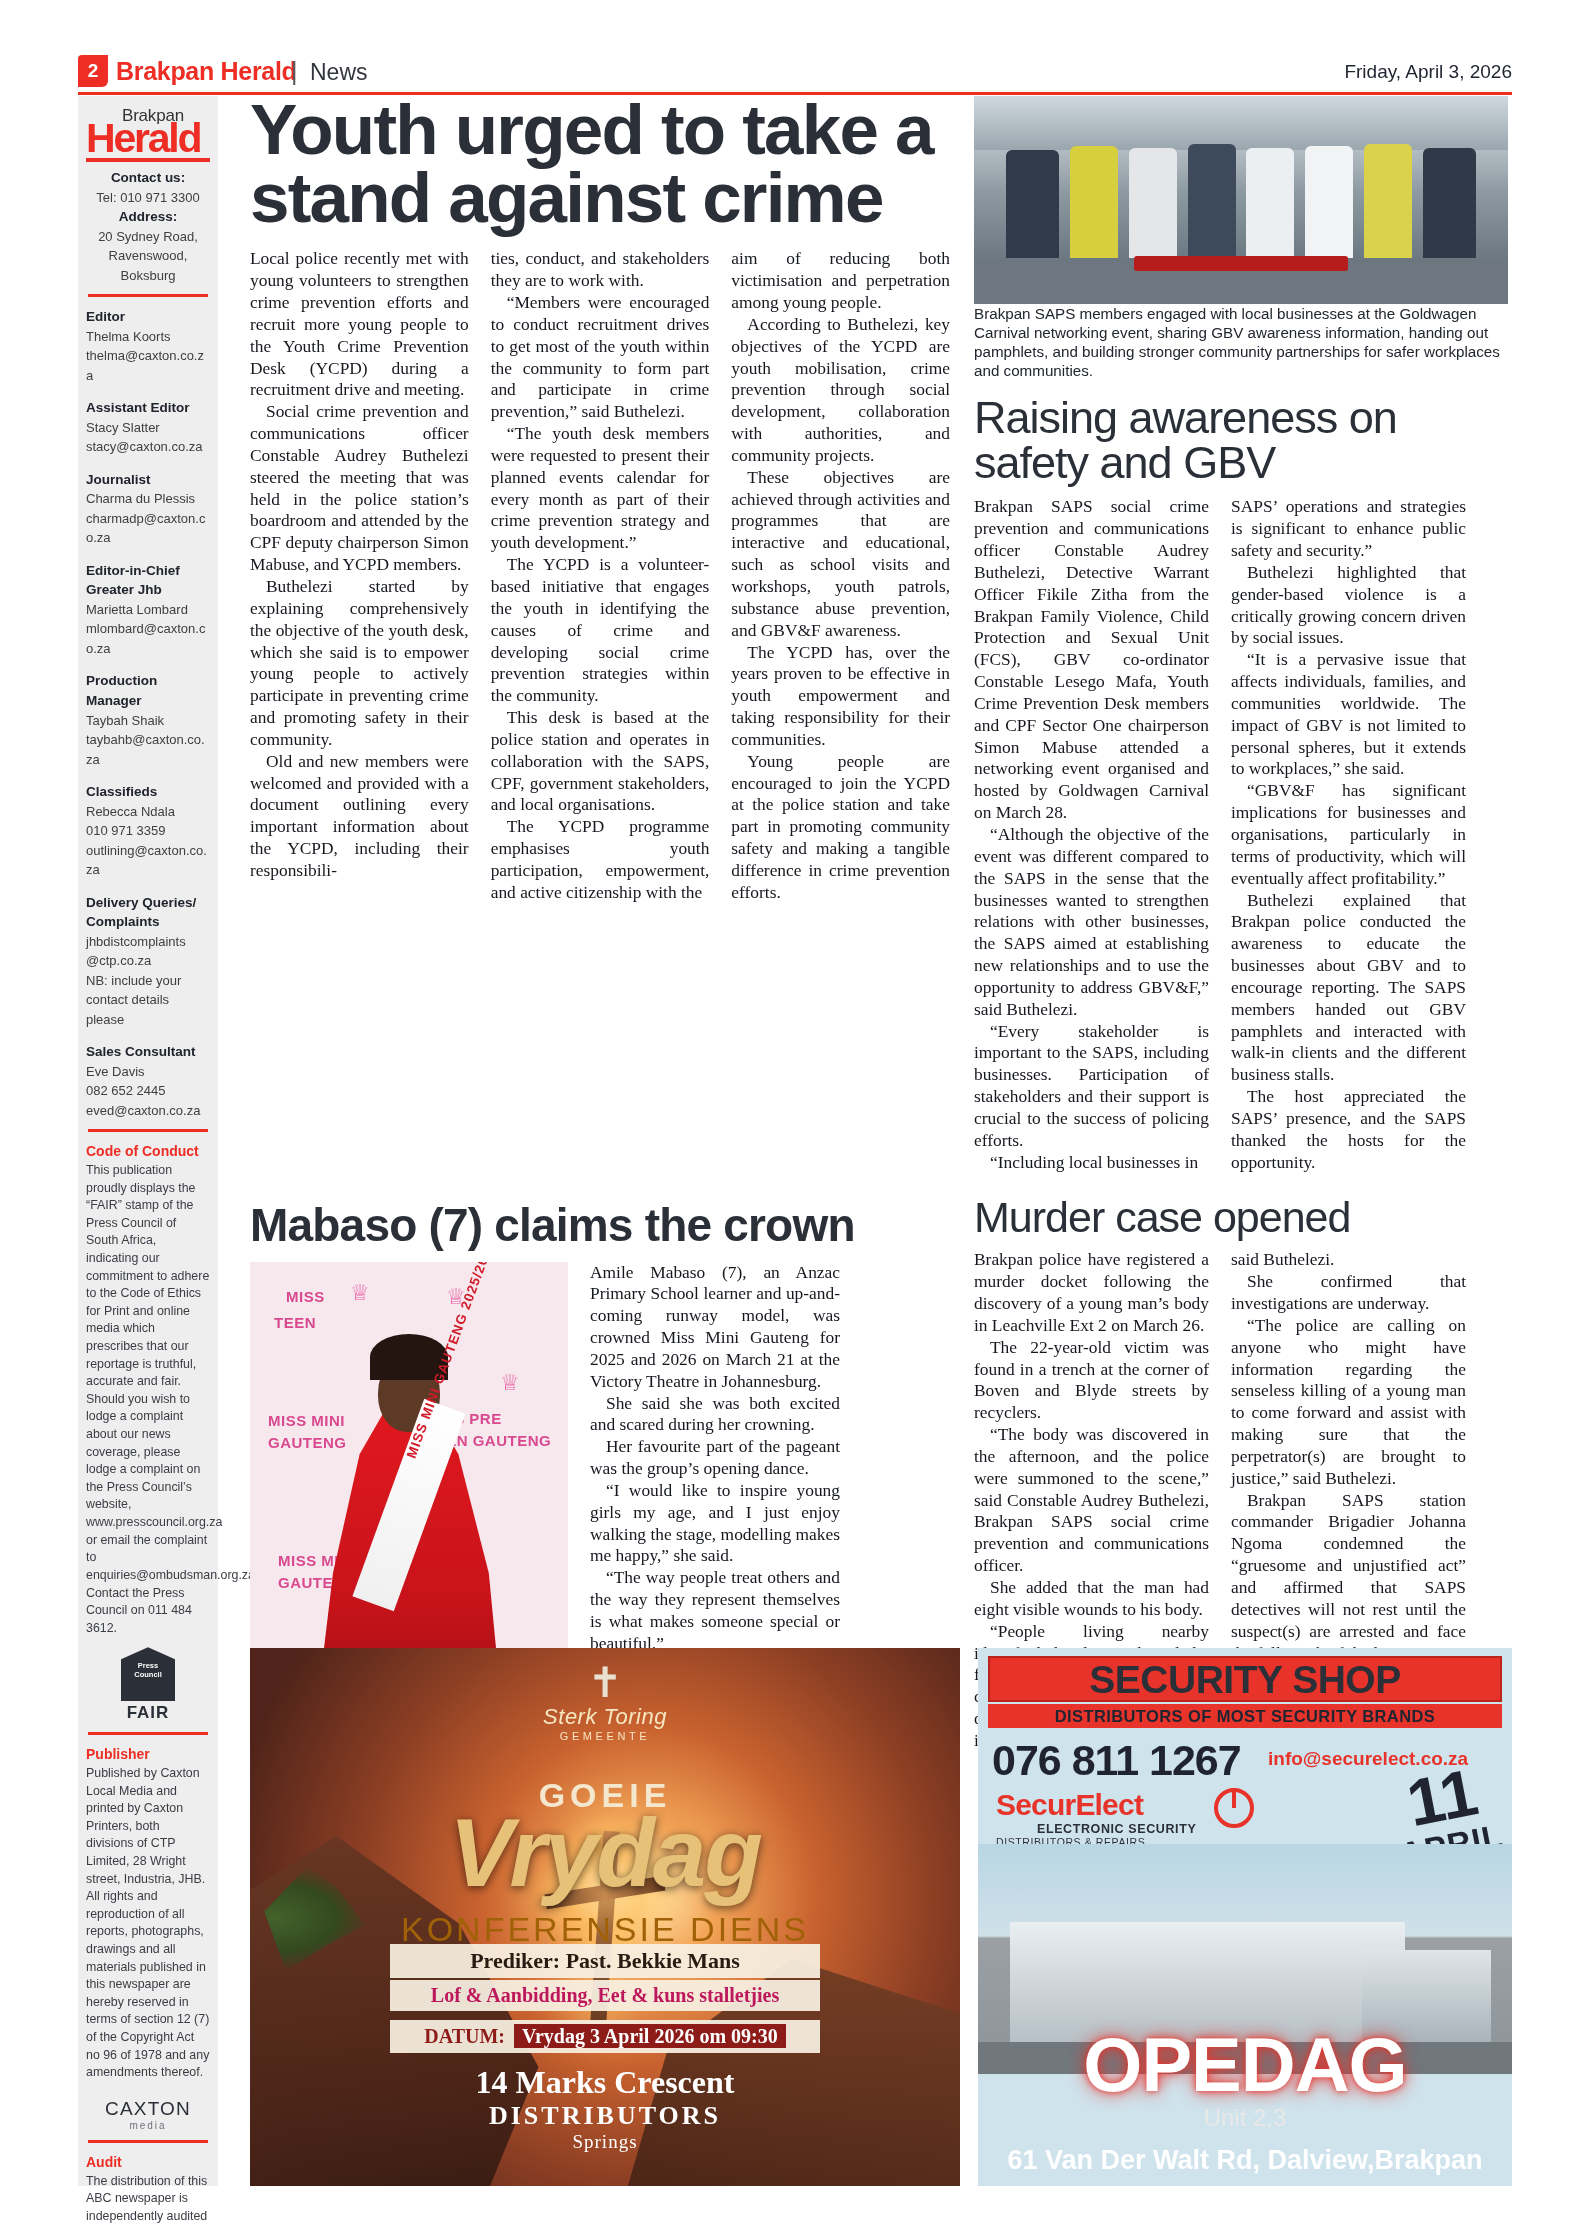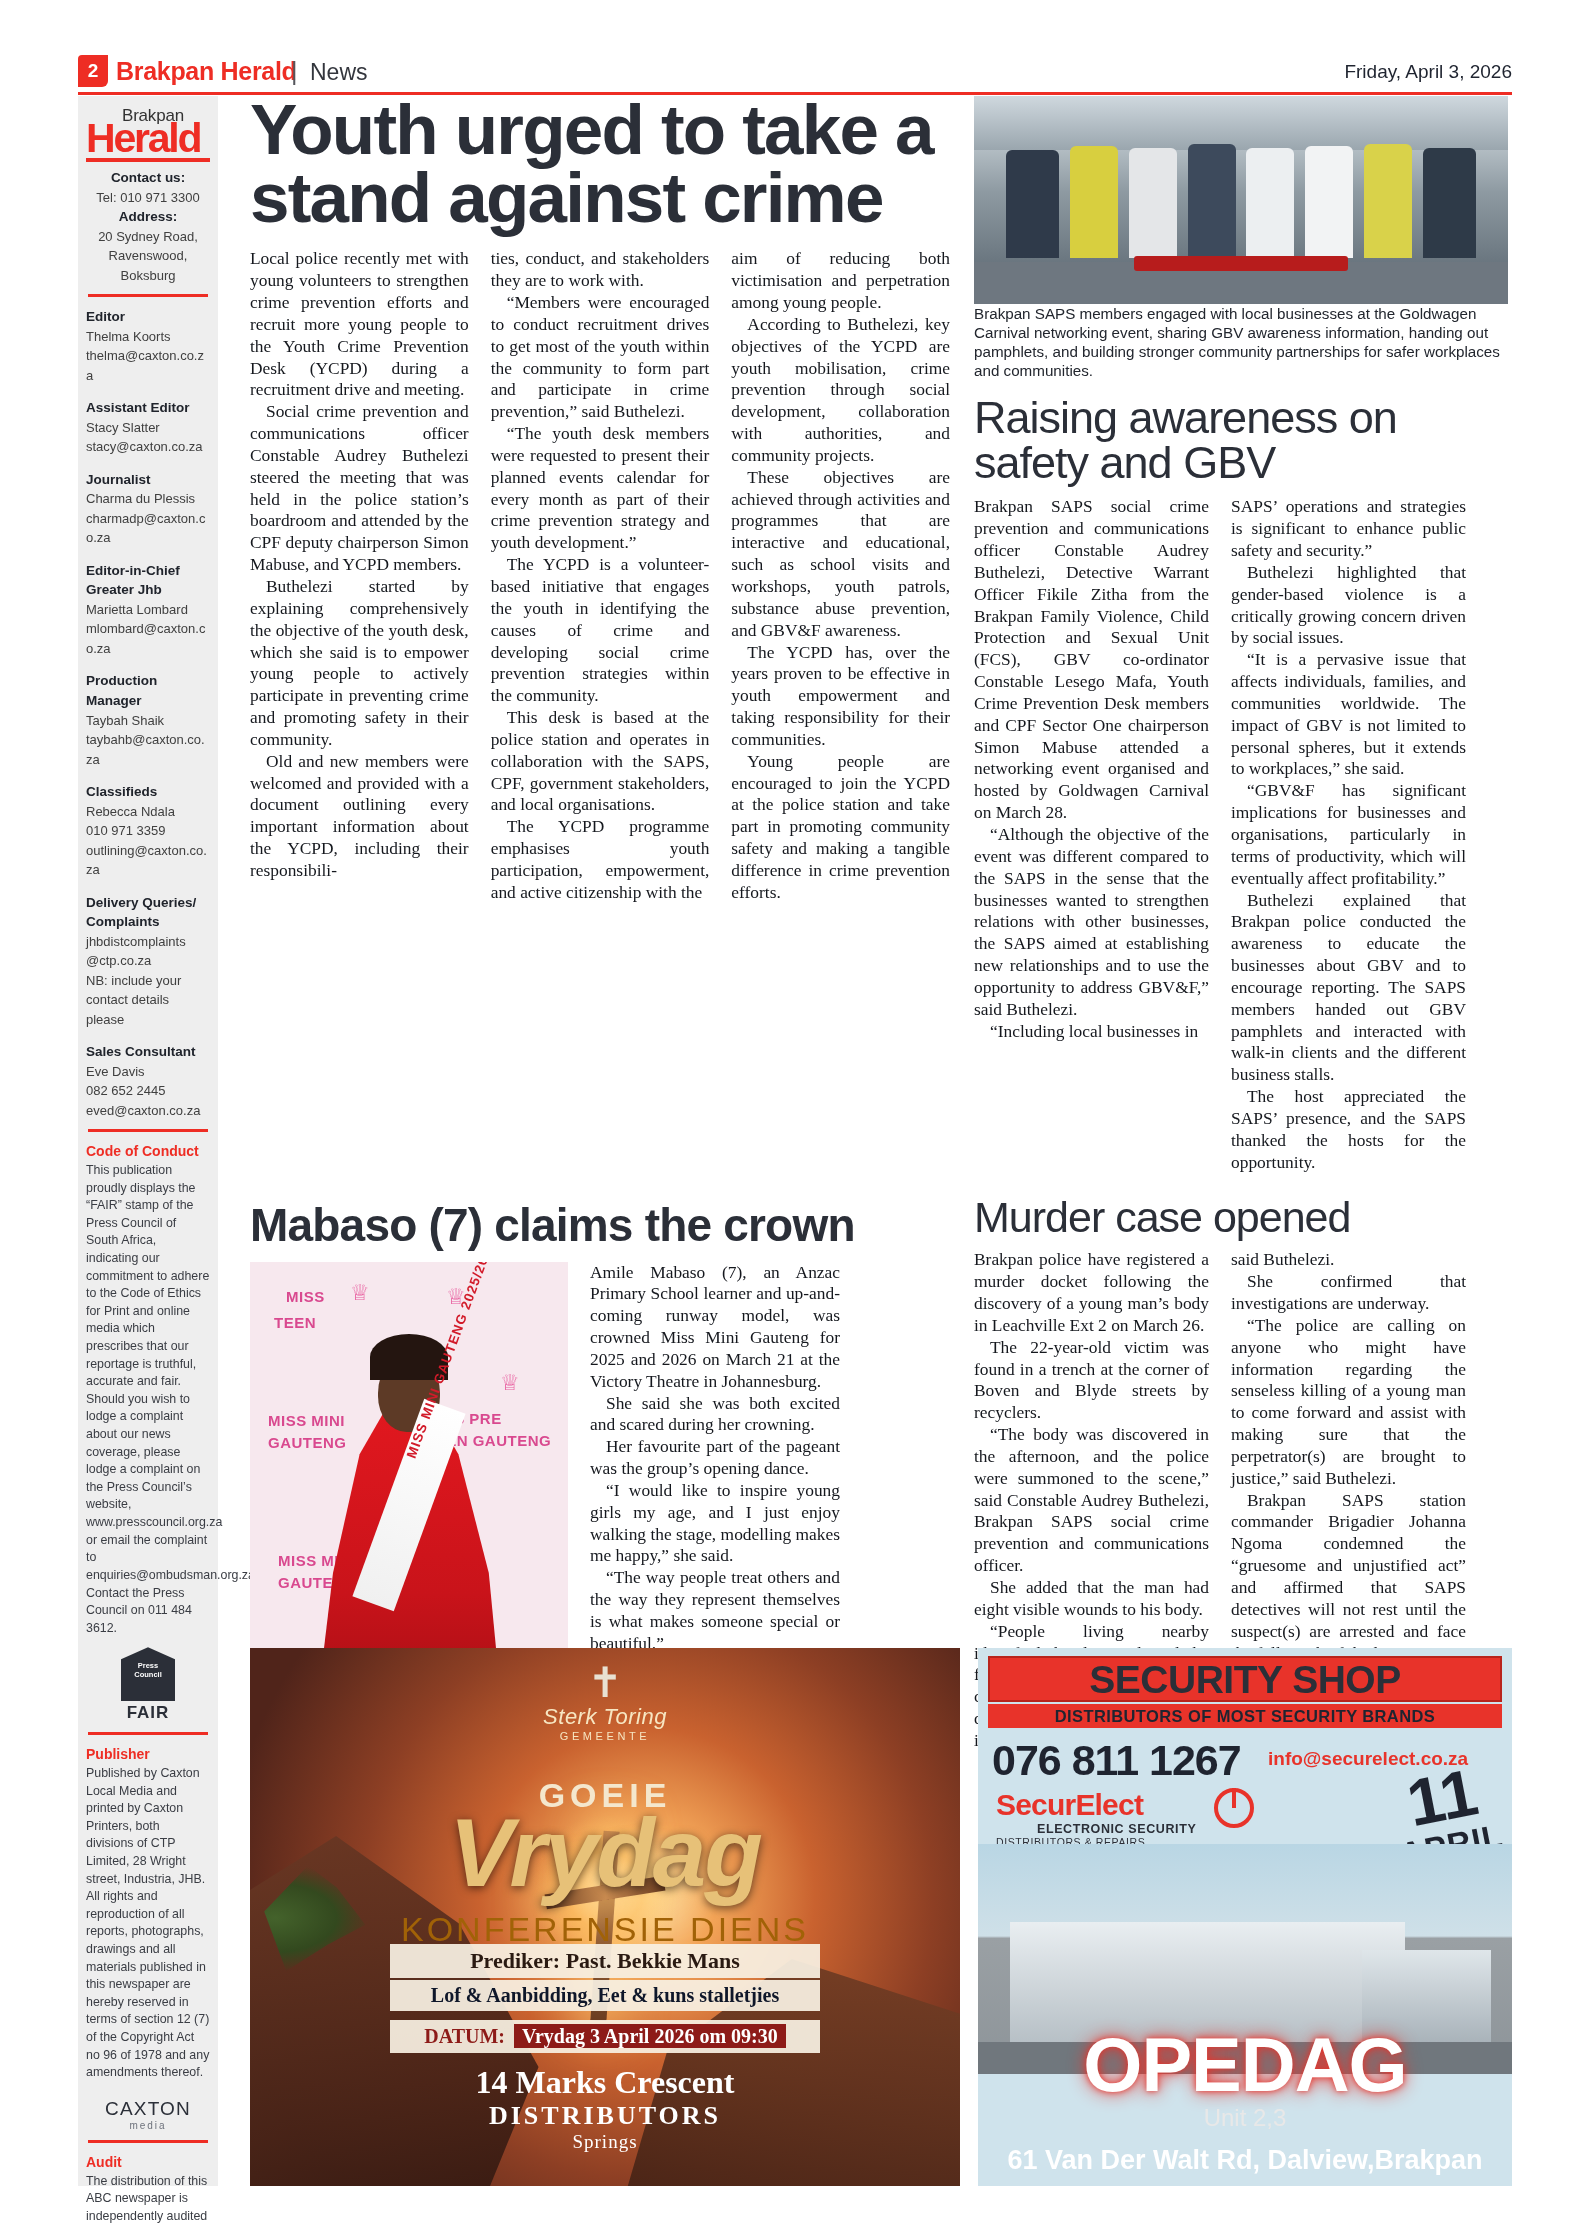--- a/index.html
+++ b/index.html
@@ -128,21 +128,21 @@
   .v-goeie { position:absolute; left:50%; top:128px; transform:translateX(-50%);
     font-size:34px; font-weight:bold; letter-spacing:5px; color:#f4e7cd; }
   .v-vrydag { position:absolute; left:50%; top:150px; transform:translateX(-50%);
     font-size:96px; font-style:italic; font-weight:bold; color:#e7c178; letter-spacing:-2px;
     text-shadow:0 2px 10px rgba(0,0,0,.6); }
   .v-konf { position:absolute; left:50%; top:262px; transform:translateX(-50%);
     font-size:34px; font-weight:normal; letter-spacing:3px; color:#a16207; white-space:nowrap;}
   .v-band { position:absolute; left:50%; transform:translateX(-50%); width:430px;
     background:rgba(247,240,226,.93); text-align:center; font-family:"Liberation Serif", serif;}
   .v-b1 { top:296px; padding:4px 0; font-size:22px; font-weight:bold; color:#2a1a12;}
-  .v-b2 { top:332px; padding:4px 12px; font-size:20px; font-weight:bold; color:#0f172a;}
+  .v-b2 { top:332px; padding:4px 12px; font-size:20px; font-weight:bold; color:#be185d;}
   .v-b3 { top:372px; padding:5px 0; font-size:20px; font-weight:bold; color:#8d1b18;}
   .v-b3 .hl { background:#8d1b18; color:#fff; padding:1px 8px; margin-left:4px;}
   .v-addr { position:absolute; left:50%; top:416px; transform:translateX(-50%); text-align:center;
     font-family:"Liberation Serif", serif; color:#fff;}
   .v-addr .a1 { font-size:32px; font-weight:bold; }
   .v-addr .a2 { font-size:26px; font-weight:bold; letter-spacing:3px; }
   .v-addr .a3 { font-size:19px; letter-spacing:1px; }
 
   .s-head { position:absolute; left:10px; top:8px; width:514px; height:46px; background:#e8332a;
     border:2px solid #b9241c; }
@@ -355,20 +355,21 @@
           <div style="position:absolute;left:30%;bottom:16%;width:40%;height:7%;background:#b71c1c;border-radius:3px;"></div>
         </div>
         <div class="caption">Brakpan SAPS members engaged with local businesses at the Goldwagen Carnival networking event, sharing GBV awareness information, handing out pamphlets, and building stronger community partnerships for safer workplaces and communities.</div>
 
         <h2 class="sub-head">Raising awareness on safety and GBV</h2>
 
         <div style="display:flex; gap:22px;">
           <div class="col body-txt">
             <p class="first">Brakpan SAPS social crime prevention and communications officer Constable Audrey Buthelezi, Detective Warrant Officer Fikile Zitha from the Brakpan Family Violence, Child Protection and Sexual Unit (FCS), GBV co-ordinator Constable Lesego Mafa, Youth Crime Prevention Desk members and CPF Sector One chairperson Simon Mabuse attended a networking event organised and hosted by Goldwagen Carnival on March 28.</p>
             <p>“Although the objective of the event was different compared to the SAPS in the sense that the businesses wanted to strengthen relations with other businesses, the SAPS aimed at establishing new relationships and to use the opportunity to address GBV&amp;F,” said Buthelezi.</p>
+            <p>“Every stakeholder is important to the SAPS, including businesses. Participation of stakeholders and their support is crucial to the success of policing efforts.</p>
             <p>“Including local businesses in</p>
           </div>
           <div class="col body-txt">
             <p class="first">SAPS’ operations and strategies is significant to enhance public safety and security.”</p>
             <p>Buthelezi highlighted that gender-based violence is a critically growing concern driven by social issues.</p>
             <p>“It is a pervasive issue that affects individuals, families, and communities worldwide. The impact of GBV is not limited to personal spheres, but it extends to workplaces,” she said.</p>
             <p>“GBV&amp;F has significant implications for businesses and organisations, particularly in terms of productivity, which will eventually affect profitability.”</p>
             <p>Buthelezi explained that Brakpan police conducted the awareness to educate the businesses about GBV and to encourage reporting. The SAPS members handed out GBV pamphlets and interacted with walk-in clients and the different business stalls.</p>
             <p>The host appreciated the SAPS’ presence, and the SAPS thanked the hosts for the opportunity.</p>
           </div>

